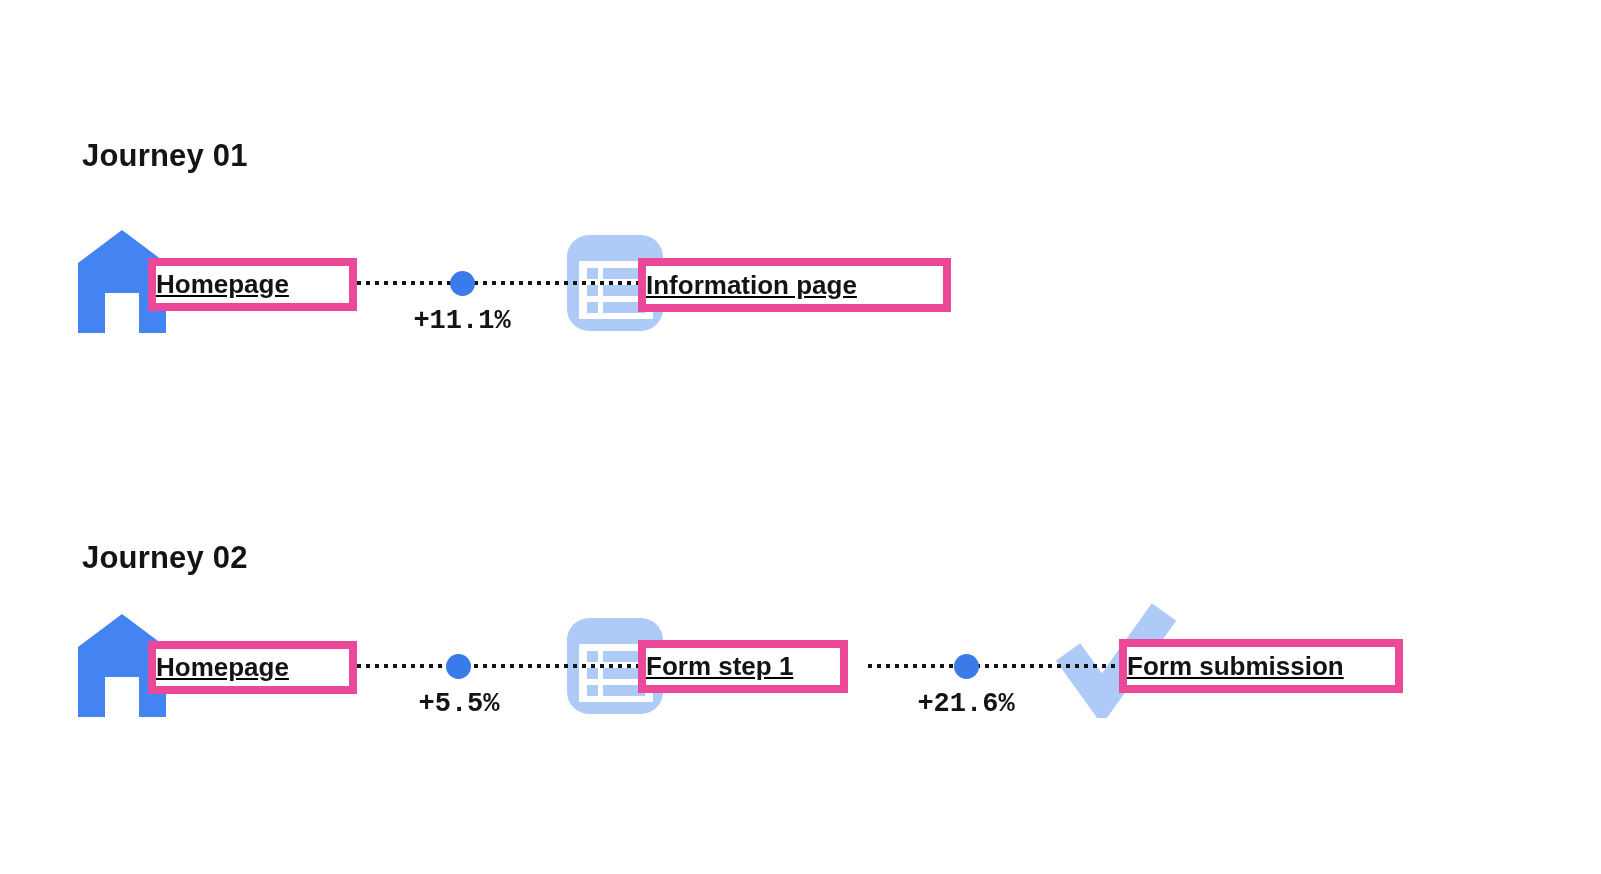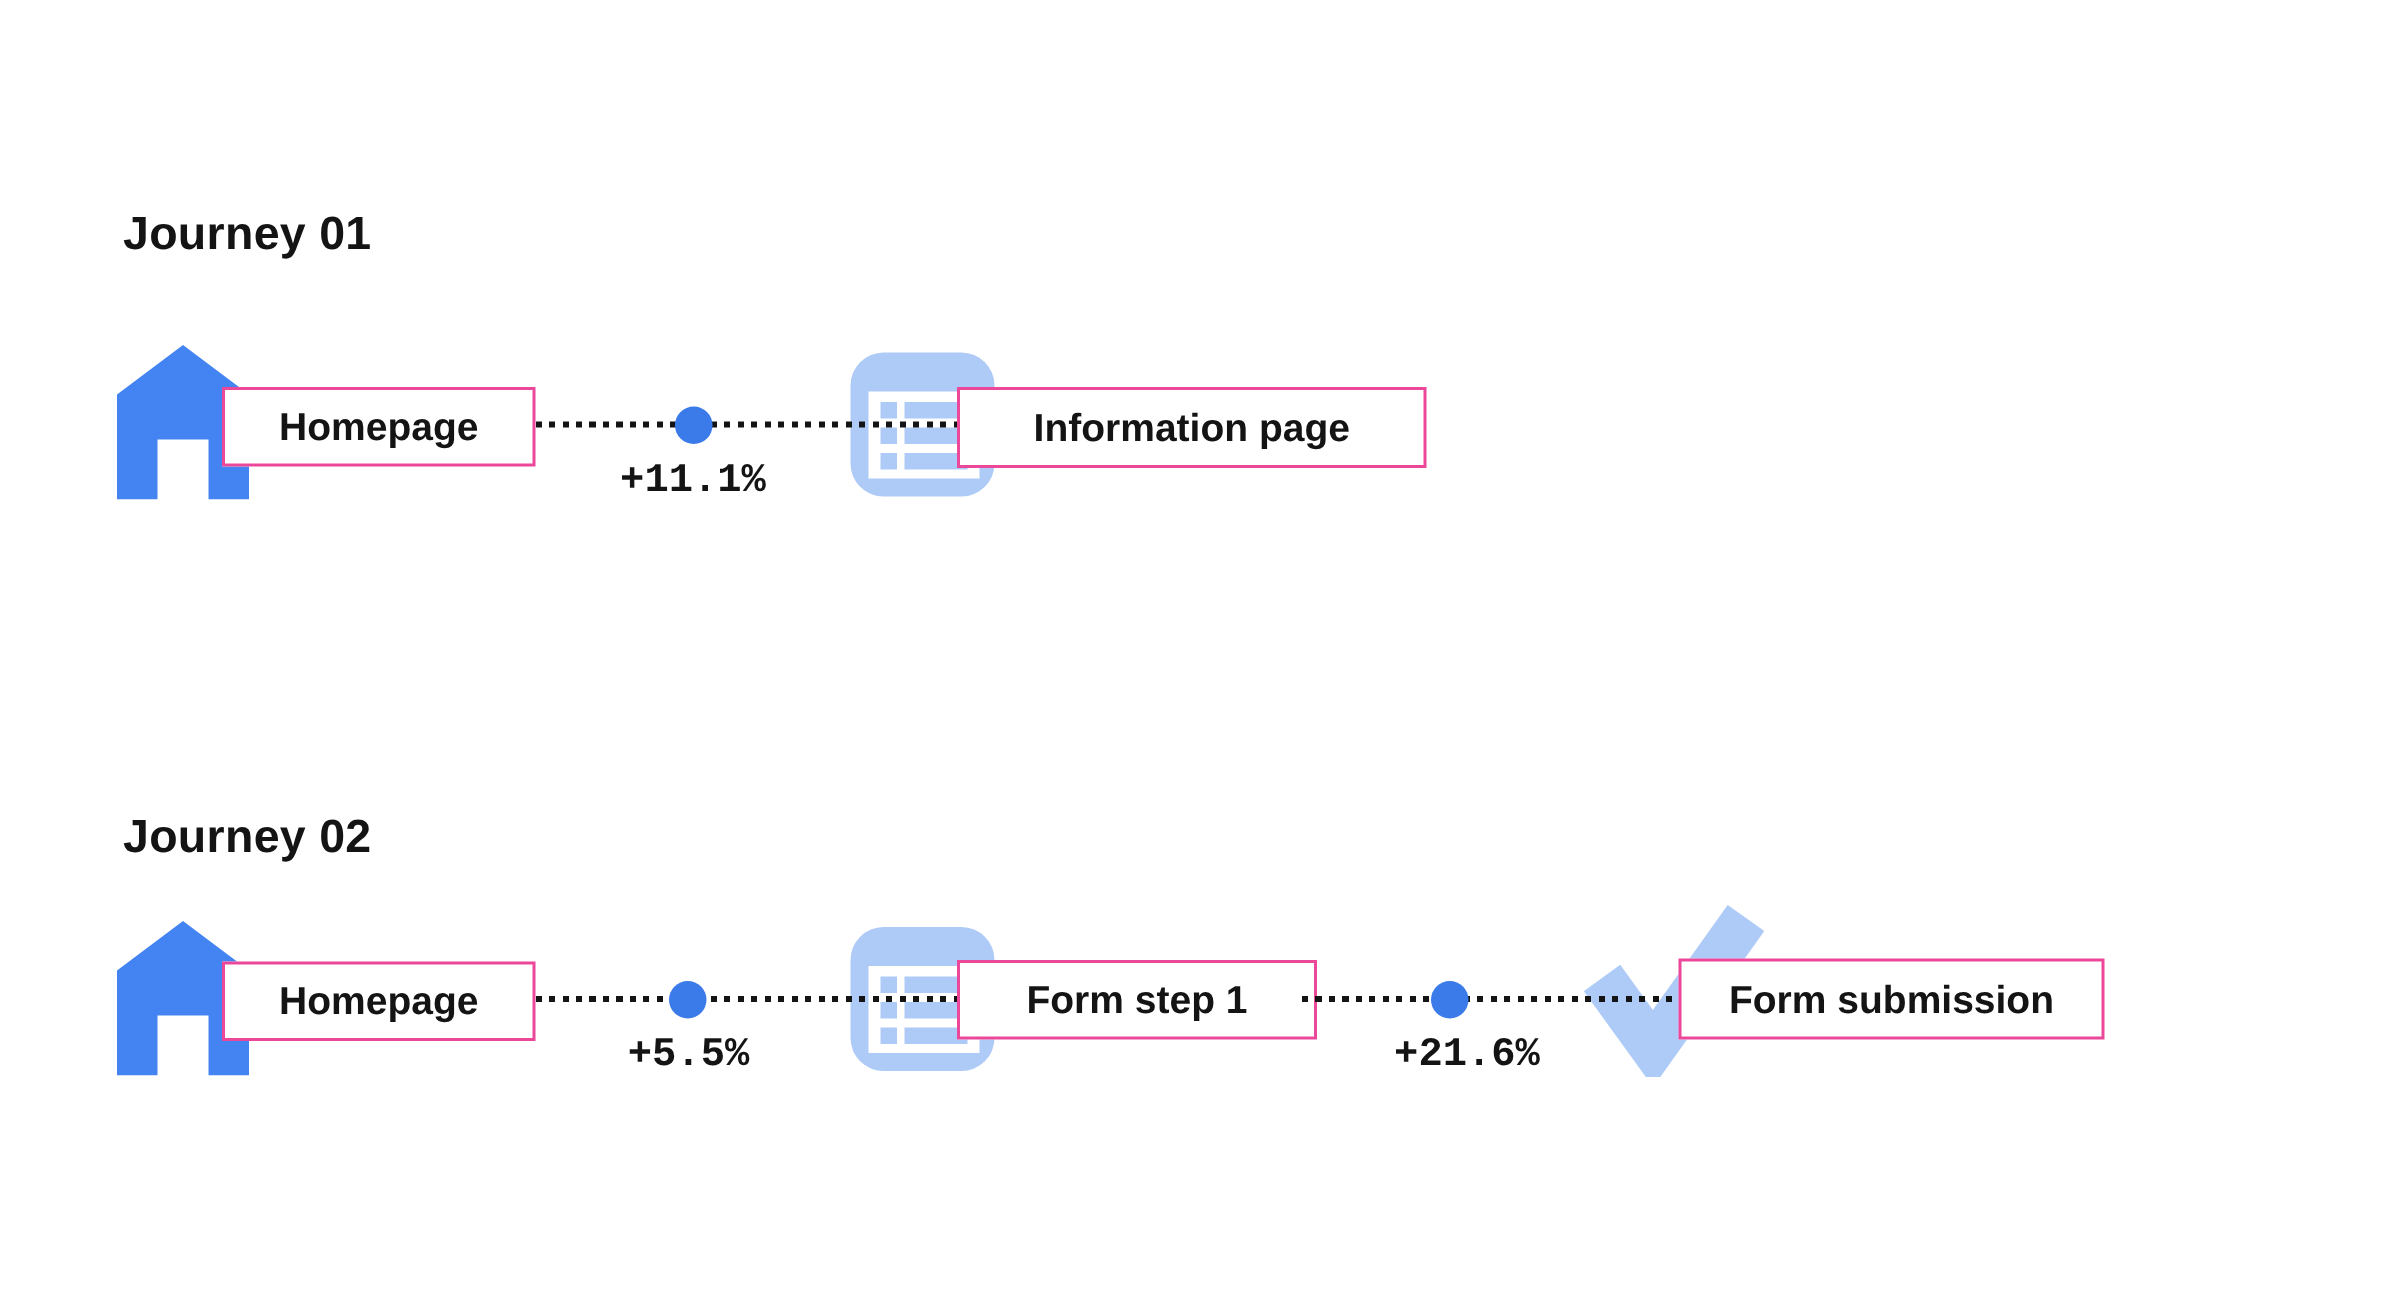--- a/index.html
+++ b/index.html
@@ -19,25 +19,25 @@
     font-weight: 700;
     color: #141414;
     letter-spacing: 0.2px;
     white-space: nowrap;
   }
 
   .node-box {
     position: absolute;
     box-sizing: border-box;
     background: #ffffff;
-    border: 2px solid #ec4899;
+    border: 8px solid #ec4899;
     display: flex;
     align-items: center;
-    justify-content: center;
     z-index: 3;
+    text-decoration: underline;
   }
   .node-box .node-label {
     font-size: 26px;
     font-weight: 700;
     color: #141414;
     white-space: nowrap;
   }
 
   .dotted-line {
     position: absolute;
@@ -163,27 +163,27 @@
             <span class="sq"></span>
             <span class="bar"></span>
           </div>
       </div>
     </div>
 
     <div class="dotted-line" style="left:357px; top:664px; width:281px;"></div>
     <div class="transition-dot" style="left:446px; top:654px;"></div>
     <div class="pct-label" style="left:459px; top:689px;">+5.5%</div>
 
-    <div class="node-box" style="left:638px; top:640px; width:240px; height:53px;">
+    <div class="node-box" style="left:638px; top:640px; width:210px; height:53px;">
       <span class="node-label">Form step 1</span>
     </div>
 
     <div class="dotted-line" style="left:868px; top:664px; width:251px;"></div>
     <div class="transition-dot" style="left:954px; top:654px;"></div>
-    <div class="pct-label" style="left:966px; top:689px;margin-left:12px;">+21.6%</div>
+    <div class="pct-label" style="left:966px; top:689px;">+21.6%</div>
 
     <svg class="check-svg" style="left:1050px; top:598px;" width="126" height="120" viewBox="0 0 126 120" aria-hidden="true">
       <polyline points="18,54 52,101 114,14" fill="none" stroke="#aecbf8" stroke-width="30" stroke-linecap="butt" stroke-linejoin="miter"></polyline>
     </svg>
 
     <div class="node-box" style="left:1119px; top:639px; width:284px; height:54px;">
       <span class="node-label">Form submission</span>
     </div>
   </div>
 

